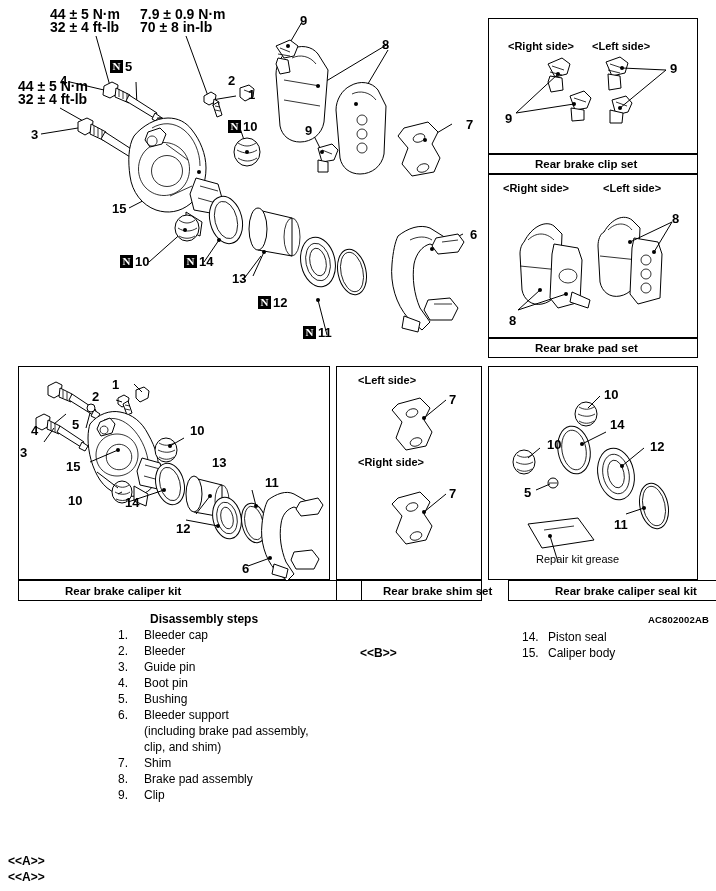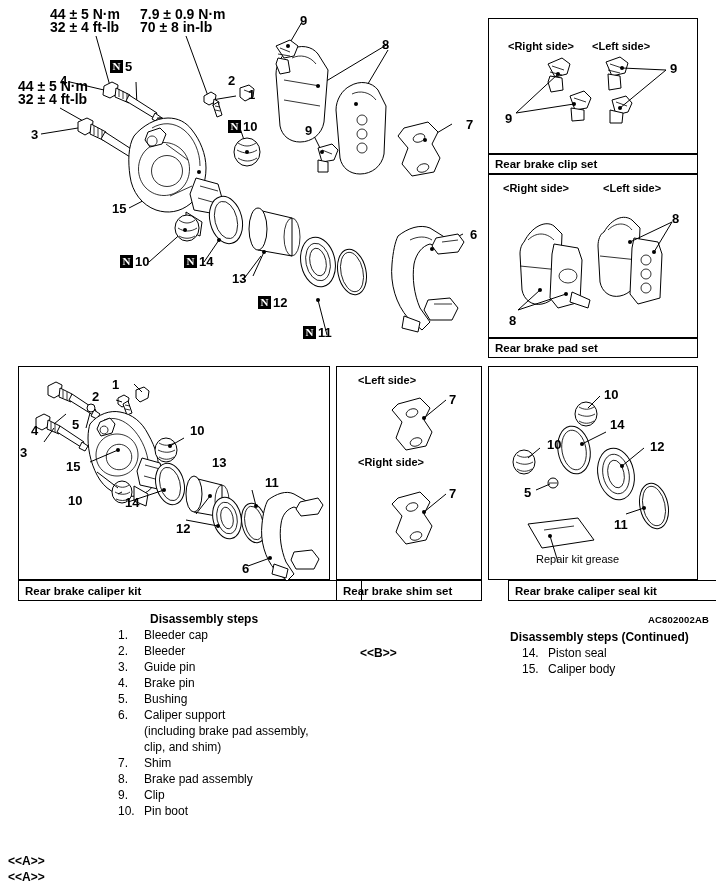--- a/index.html
+++ b/index.html
@@ -17,21 +17,21 @@
   
   .nmark{position:absolute;display:flex;align-items:center;}
   .nmark .sq{
     width:13px;height:13px;background:#000;color:#fff;font-size:11px;font-weight:bold;
     display:flex;align-items:center;justify-content:center;line-height:1;
     font-family:"Liberation Serif","DejaVu Serif",serif;
   }
   .nmark .n{font-size:13px;font-weight:bold;margin-left:2px;line-height:13px;}
   
   .frame{position:absolute;border:1.4px solid #000;box-sizing:border-box;}
-  .capbar{position:absolute;border:1.4px solid #000;box-sizing:border-box;display:flex;align-items:flex-end;}
+  .capbar{position:absolute;border:1.4px solid #000;box-sizing:border-box;display:flex;align-items:flex-end;padding-left:40px;}
   
   svg{position:absolute;overflow:visible;}
   .ln{stroke:#000;stroke-width:1;fill:none;}
   .thin{stroke:#000;stroke-width:.8;fill:none;}
   .fillw{fill:#fff;stroke:#000;stroke-width:1;}
   .dot{fill:#000;}
   
   .steps{position:absolute;font-size:12px;line-height:16px;}
   .steps .hd{font-weight:bold;margin-bottom:0px;}
   .steps table{border-collapse:collapse;}
@@ -551,29 +551,29 @@
         <tr>
           <td class="i">2.</td>
           <td>Bleeder</td>
         </tr>
         <tr>
           <td class="i">3.</td>
           <td>Guide pin</td>
         </tr>
         <tr>
           <td class="i">4.</td>
-          <td>Brake pin</td>
+          <td>Boot pin</td>
         </tr>
         <tr>
           <td class="i">5.</td>
           <td>Bushing</td>
         </tr>
         <tr>
           <td class="i">6.</td>
-          <td>Caliper support</td>
+          <td>Bleeder support</td>
         </tr>
         <tr>
           <td class="i"></td>
           <td> (including brake pad assembly,</td>
         </tr>
         <tr>
           <td class="i"></td>
           <td>clip, and shim)</td>
         </tr>
         <tr>
@@ -581,30 +581,25 @@
           <td>Shim</td>
         </tr>
         <tr>
           <td class="i">8.</td>
           <td>Brake pad assembly</td>
         </tr>
         <tr>
           <td class="i">9.</td>
           <td>Clip</td>
         </tr>
-        <tr>
-          <td class="i">10.</td>
-          <td>Pin boot</td>
-        </tr>
       </tbody>
   </table>
 </div>
 
 <div class="steps" style="left:510px;top:629px;">
-  <div class="hd">Disassembly steps (Continued)</div>
   <table style="margin-left:12px;">
     <tbody>
         <tr>
           <td class="i">14.</td>
           <td>Piston seal</td>
         </tr>
         <tr>
           <td class="i">15.</td>
           <td>Caliper body</td>
         </tr>

